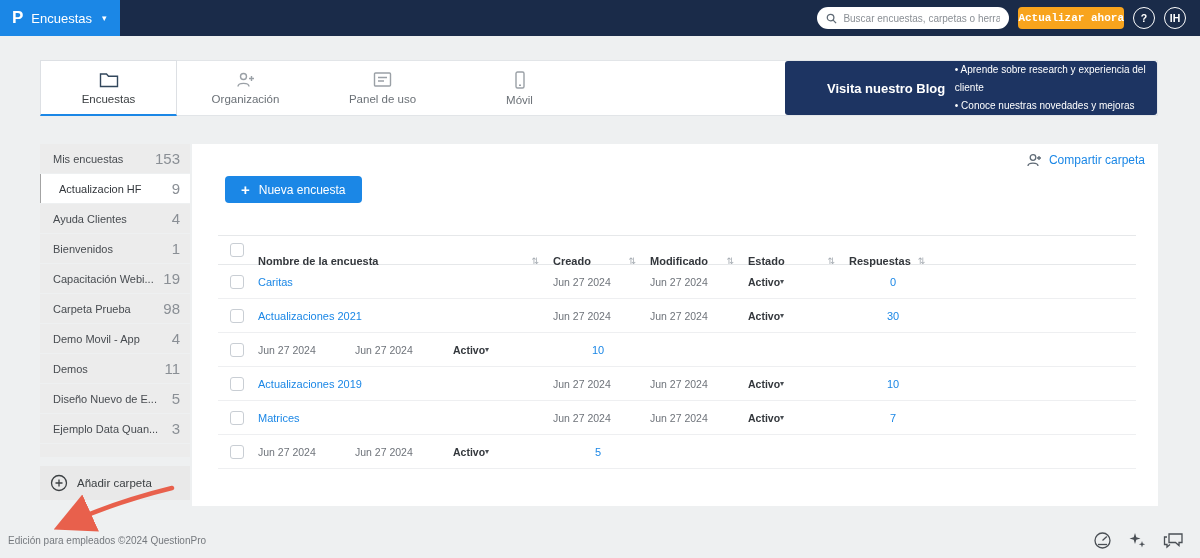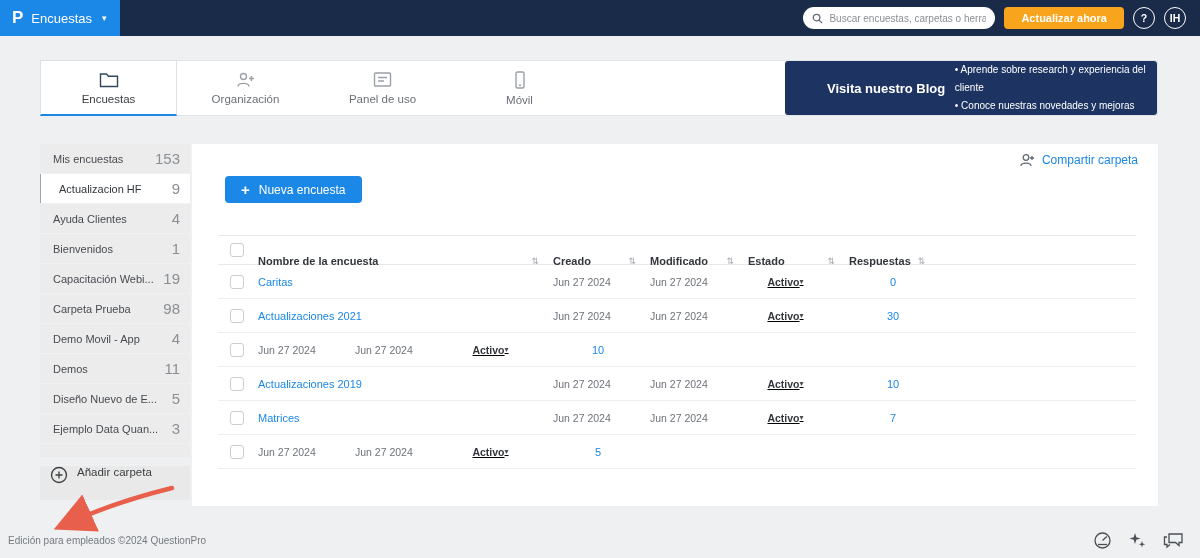--- a/index.html
+++ b/index.html
@@ -10,21 +10,21 @@
   
   .topbar { position: absolute; top: 0; left: 0; right: 0; height: 36px; background: #1a2b49; display: flex; align-items: center; z-index: 5; }
   .app-btn { height: 36px; min-width: 120px; background: #1b87e6; color: #fff; display: flex; align-items: center; gap: 8px; padding: 0 12px; cursor: pointer; }
   .logo-p { font-weight: bold; font-size: 17px; color: #fff; }
   .app-label { font-size: 13px; }
   .caret-sm { font-size: 9px; margin-left: 2px; }
   .topbar .spacer { flex: 1; }
   .search-box { width: 192px; height: 22px; background: #fff; border-radius: 12px; display: flex; align-items: center; gap: 6px; padding: 0 9px; margin-right: 9px; }
   .search-box input { border: none; outline: none; width: 100%; font-size: 10px; color: #333; font-family: "Liberation Sans", sans-serif; }
   .search-box input::placeholder { color: #8a8f95; }
-  .update-btn { height: 22px; background: #f8a41d; border: none; border-radius: 4px; color: #fff; font-size: 11px; font-weight: bold; padding: 0 17px; margin-right: 9px; cursor: pointer; font-family: Liberation Sans, sans-serif; }
+  .update-btn { height: 22px; background: #f8a41d; border: none; border-radius: 4px; color: #fff; font-size: 11px; font-weight: bold; padding: 0 0; margin-right: 9px; cursor: pointer; font-family: Liberation Mono, monospace; }
   .circle-btn { width: 22px; height: 22px; border-radius: 50%; border: 1.5px solid #fff; color: #fff; font-size: 10.5px; font-weight: bold; display: flex; align-items: center; justify-content: center; margin-right: 9px; cursor: pointer; background: transparent; }
   .circle-btn.last { margin-right: 14px; }
 
   
   .tabs-card { position: absolute; top: 60px; left: 40px; width: 1118px; height: 56px; background: #fff; border: 1px solid #e2e5e8; display: flex; }
   .tab { width: 137px; display: flex; flex-direction: column; align-items: center; justify-content: center; gap: 5px; font-size: 11.5px; color: #6b7177; cursor: pointer; }
   .tab .ticon { color: #9aa0a6; display: flex; }
   .tab.active { background: #fff; border: 1px solid #dde0e4; border-bottom: 2px solid #1b87e6; margin: -1px 0 -1px -1px; color: #3c4043; }
   .tab.active .ticon { color: #32475c; }
   .blog-banner { position: absolute; right: 0; top: 0; height: 54px; width: 372px; background: #1d3462; border-radius: 3px; display: flex; align-items: center; }
@@ -32,25 +32,25 @@
   .bullets { list-style: none; color: #fff; font-size: 10px; line-height: 1.8; padding-right: 10px; }
   .bullets li::before { content: "•  "; }
 
   
   .sidebar { position: absolute; left: 40px; top: 144px; width: 150px; }
   .folder-item { height: 29px; margin-bottom: 1px; background: #ececec; display: flex; align-items: center; justify-content: space-between; padding: 0 10px 0 13px; font-size: 11px; color: #474b50; cursor: pointer; }
   .folder-item .f-label { white-space: nowrap; overflow: hidden; }
   .folder-item .count { font-size: 15px; color: #8a8f95; flex: none; padding-left: 6px; }
   .folder-item.selected { background: #fff; border-left: 1px solid #a3a3a3; padding-left: 18px; color: #33373c; }
   .folder-partial { height: 13px; background: #ececec; margin-bottom: 9px; }
-  .add-folder { height: 34px; background: #e9e9e9; display: flex; align-items: flex-start; gap: 9px; padding: 0 10px; font-size: 11.5px; color: #3c4043; cursor: pointer; }
+  .add-folder { height: 34px; background: #e9e9e9; display: flex; align-items: center; gap: 9px; padding: 0 10px; font-size: 11.5px; color: #3c4043; cursor: pointer; }
 
   
   .main-panel { position: absolute; left: 192px; top: 144px; width: 966px; height: 362px; background: #fff; }
-  .share-link { position: absolute; top: 9px; right: 20px; display: flex; align-items: center; gap: 7px; color: #1b87e6; font-size: 12px; cursor: pointer; }
+  .share-link { position: absolute; top: 9px; right: 13px; display: flex; align-items: center; gap: 7px; color: #1b87e6; font-size: 12px; cursor: pointer; }
   .share-link .sicon { color: #5f6a75; display: flex; }
   .new-survey-btn { position: absolute; left: 33px; top: 32px; height: 27px; background: #1b87e6; border: none; border-radius: 4px; color: #fff; font-size: 12px; padding: 0 16px; display: flex; align-items: center; gap: 9px; cursor: pointer; font-family: "Liberation Sans", sans-serif; }
   .new-survey-btn .plus::before { content: "+"; font-size: 15px; font-weight: bold; }
 
   
   .table { position: absolute; left: 26px; top: 91px; width: 918px; }
   .t-head { display: flex; align-items: center; height: 30px; border-top: 1px solid #e6e8ea; border-bottom: 1px solid #e6e8ea; font-size: 11px; font-weight: bold; color: #33373c; }
   .hcell { display: flex; align-items: center; justify-content: space-between; padding-right: 14px; margin-top: 22px; }
   .hcell.c-resp { justify-content: flex-start; gap: 7px; padding-right: 0; }
   .sort { font-size: 9px; color: #a4aab1; font-weight: normal; }
@@ -60,21 +60,21 @@
   .c-modified { width: 98px; }
   .c-estado { width: 101px; }
   .c-resp { width: 88px; }
   .c-fill { flex: 1; }
   .cb { width: 14px; height: 14px; border: 1px solid #c9ced4; border-radius: 3px; background: #fff; cursor: pointer; }
   .t-row { display: flex; align-items: center; height: 34px; border-bottom: 1px solid #eeeff1; font-size: 11px; }
   .t-row .cell { display: flex; align-items: center; }
   .link { color: #1b87e6; text-decoration: none; cursor: pointer; }
   .muted { color: #6e737a; font-size: 10.5px; }
   .status { font-weight: bold; color: #33373c; font-size: 10.5px; }
-  .cell.c-estado { justify-content: center; padding-right: 26px; text-decoration: underline; }
+  .cell.c-estado { justify-content: flex-start; padding-right: 26px; }
   .status-caret { font-size: 8px; color: #4a4f55; cursor: pointer; }
   .status-caret::before { content: "▾"; }
   .cell.c-resp { justify-content: center; }
 
   
   .footer-text { position: absolute; left: 8px; bottom: 12px; font-size: 10px; color: #75797e; }
   .footer-icons { position: absolute; right: 16px; bottom: 8px; display: flex; gap: 16px; color: #4a4f55; }
   .footer-icons .ficon { display: flex; cursor: pointer; }
   .annotation-arrow { position: absolute; left: 40px; top: 478px; z-index: 9; pointer-events: none; }
 </style>

